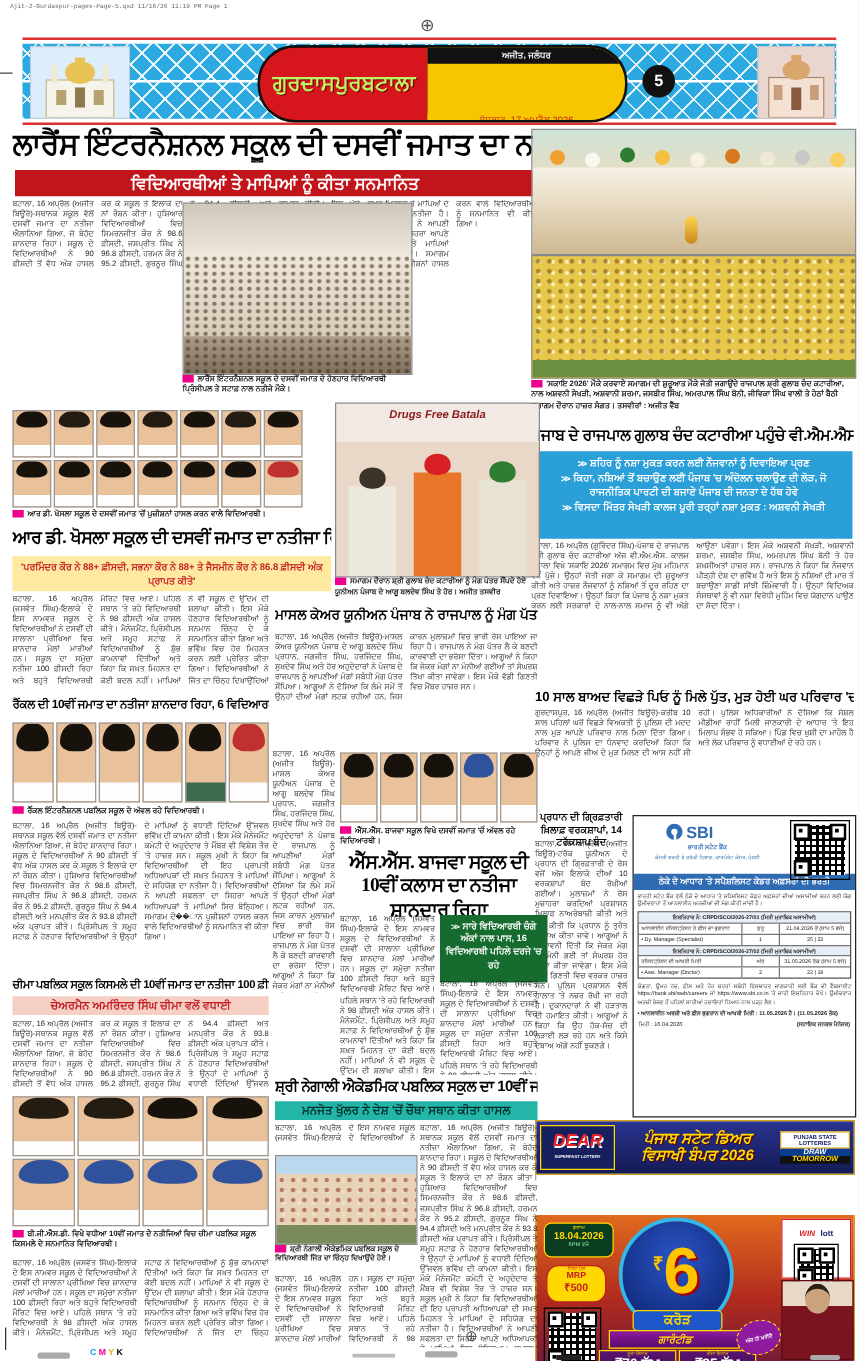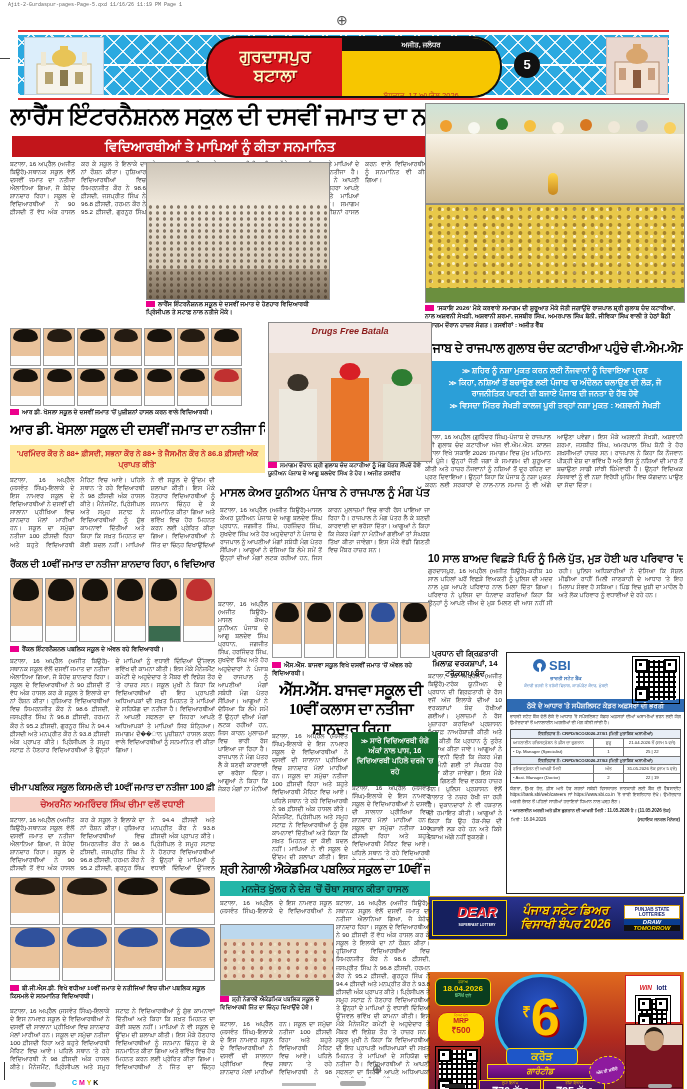--- a/index.html
+++ b/index.html
@@ -11,21 +11,21 @@
   .nowrapc{white-space:nowrap;overflow:hidden;text-align:center;}
   .cap{font-size:6.2px;font-weight:bold;line-height:1.35;color:#111;}
   .pm{display:inline-block;width:9px;height:6px;background:#EC008C;margin-right:3px;vertical-align:middle;}
   
   .mast{border-top:2.5px solid #E03131;border-bottom:2.5px solid #E03131;padding:3px 0;}
   .band{position:relative;height:60px;background-color:#2BA9E0;
     background-image:repeating-linear-gradient(45deg,rgba(255,255,255,.85) 0 1.5px,transparent 1.5px 13px),
       repeating-linear-gradient(-45deg,rgba(255,255,255,.85) 0 1.5px,transparent 1.5px 13px);}
   .bandline{position:absolute;left:0;right:0;top:29px;height:2px;background:#fff;}
   .pill{display:flex;border:2px solid #111;border-radius:30px;overflow:hidden;background:#000;}
-  .pill-left{width:46%;background:#D6151C;color:#fef9c3;font-weight:bold;display:flex;flex-direction:column;align-items:center;justify-content:center;font-size:17px;line-height:1.1;text-shadow:1px 1px 0 #7a0000;}
+  .pill-left{width:46%;background:#D6151C;color:#bef264;font-weight:bold;display:flex;align-items:center;justify-content:center;font-size:17px;line-height:1.1;text-shadow:1px 1px 0 #7a0000;}
   .pill-right{width:54%;display:flex;flex-direction:column;background:#F7C600;}
   .pill-top{background:#111;color:#fff;font-size:7px;text-align:center;height:13px;line-height:13px;font-weight:bold;}
   .ajit{flex:1;display:flex;align-items:center;justify-content:center;font-size:25px;font-weight:bold;color:#E00914;text-shadow:1px 1px 0 #7a0000;}
   .pill-date{height:12px;font-size:7.5px;font-weight:normal;color:#C41E25;text-align:center;background:#F7C600;margin-top:40px;}
   .pgcircle{background:#111;color:#fff;border-radius:50%;text-align:center;font-weight:bold;}
   
   .facerow{display:flex;gap:2px;}
   .face{flex:1;position:relative;background:#e9c29b;border:1px solid #9a9a9a;overflow:hidden;}
   .face::before{content:'';position:absolute;top:0;left:8%;right:8%;height:36%;background:var(--h,#241b12);border-radius:50% 50% 46% 46% / 80% 80% 40% 40%;}
   .face::after{content:'';position:absolute;bottom:0;left:0;right:0;height:24%;background:var(--s,#fdfdfd);}
@@ -51,21 +51,21 @@
   .qr i.a{left:2px;top:2px}.qr i.b{right:2px;top:2px}.qr i.c{left:2px;bottom:2px}
   
   .sbi{border:1.5px solid #222;background:#fff;font-size:4.5px;color:#222;}
   .sbi-banner{background:#2F6BB3;color:#fff;font-weight:bold;font-size:6.8px;text-align:center;line-height:13px;}
   .sbi-tbl{border:1px solid #555;font-size:4.3px;line-height:1.35;}
   .sbi-row{display:flex;border-top:1px solid #777;}
   .sbi-row span{padding:1px 2px;}
   .sbi-th{background:#e8eef6;font-weight:bold;text-align:center;border-top:1px solid #777;padding:1px;}
   
   .lot-head{background:linear-gradient(180deg,#2a338f,#141a55);border:1.5px solid #d4a017;display:flex;align-items:center;}
-  .dearbox{background:#16205e;border:1.5px solid #ffd800;color:#e8232a;font-style:italic;font-weight:bold;text-align:center;padding-left:15px;}
+  .dearbox{background:#16205e;border:1.5px solid #ffd800;color:#e8232a;font-style:italic;font-weight:bold;text-align:center;}
   .lot-title{flex:1;text-align:center;color:#ffd800;font-weight:bold;font-style:italic;font-size:12px;line-height:1.15;text-shadow:1px 1px 0 #5a0000;}
   .lot-main{background:linear-gradient(180deg,#e06a1e 0%,#b02a1e 55%,#6e1a3c 100%);position:relative;border-left:1.5px solid #d4a017;border-right:1.5px solid #d4a017;}
   .greenpill{background:#0a3d1f;border:1px solid #ffd800;border-radius:6px;text-align:center;color:#ffd800;}
   .prizebox{background:linear-gradient(#5a1470,#38104a);border:1px solid #ffd800;text-align:center;color:#fff;}
   .lot-bottom{background:#17216b;border:1.5px solid #d4a017;display:flex;align-items:center;color:#fff;}
 </style>
 </head>
 <body>
 
 <div id="page">

